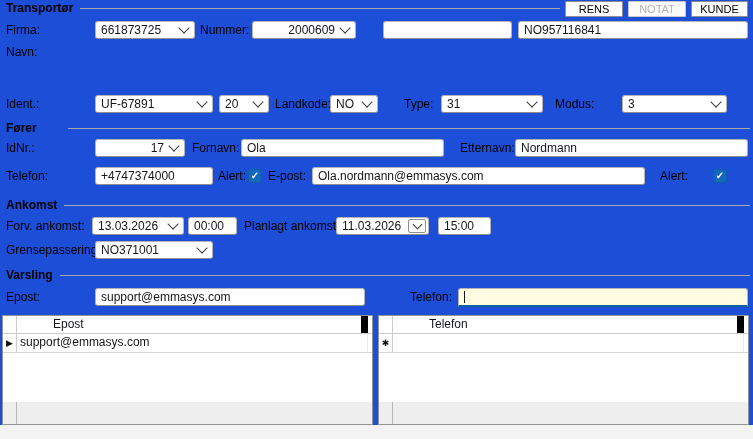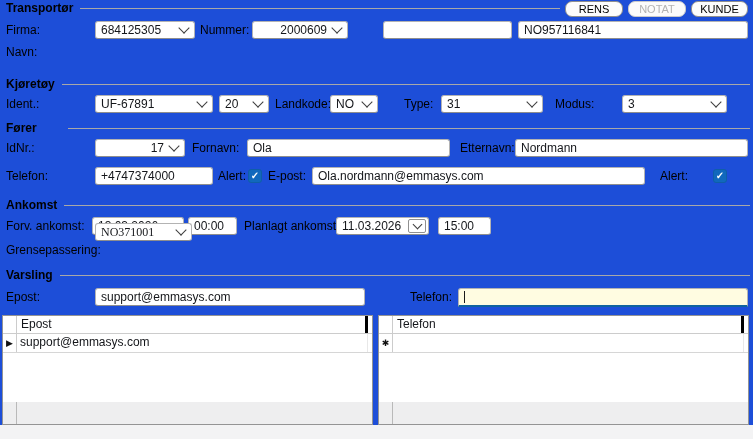--- a/index.html
+++ b/index.html
@@ -19,37 +19,37 @@
   .chev { width:7px; height:7px; border-left:1px solid #3d3d3d; border-bottom:1px solid #3d3d3d;
           transform:rotate(-45deg); margin-top:-4px; flex:none; }
   .chev.sm { width:6px; height:6px; margin-top:-3px; }
   .dd-btn { flex:none; width:18px; height:14px; box-sizing:border-box; border:1px solid #909090;
             border-radius:2px; background:#fff; display:flex; align-items:center; justify-content:center;
             margin-left:4px; }
   .tb { position:absolute; box-sizing:border-box; height:18px; background:#fff;
         border:1px solid #b3b3b3; border-bottom-color:#8e8e8e; border-radius:3px;
         padding:0 5px; font-family:"Liberation Sans", sans-serif; font-size:12px; color:#14161a; outline:none; }
   .btn { position:absolute; box-sizing:border-box; height:16px; background:#fcfcfc;
-         border:1px solid #8f8f8f; border-radius:7px; font-family:"Liberation Sans", sans-serif;
+         border:1px solid #8f8f8f; border-radius:1px; font-family:"Liberation Sans", sans-serif;
          font-size:11px; color:#000; text-align:center; line-height:13px; padding:0; cursor:default; }
   .btn.disabled { color:#b3b3b3; border-color:#c9c9c9; background:#fbfbfb; }
   .cb { position:absolute; width:14px; height:14px; box-sizing:border-box; background:#1168bd;
         border:1px solid #0f5ea8; border-radius:3px; display:flex; align-items:center; justify-content:center; }
   .cb .mark { color:#fff; font-size:10px; line-height:1; font-weight:bold; }
   .focusbox { position:absolute; box-sizing:border-box; height:19px; background:#fffce1;
               border:1px solid #b3b3b3; border-bottom:2px solid #10639f; border-radius:3px 3px 0 0;
               padding:0 5px; display:flex; align-items:center; }
   .caret { width:1px; height:12px; background:#1a1a1a; }
   .grid { position:absolute; box-sizing:border-box; border:1px solid #949494; background:#fff;
           display:flex; flex-direction:column; }
   .g-head { display:flex; height:17px; flex:none; border-bottom:1px solid #cccccc; }
   .g-sel { width:13px; flex:none; border-right:1px solid #cccccc; display:flex;
            align-items:center; justify-content:center; }
-  .g-headcell { flex:1; line-height:16px; padding-left:4px; border-right:3px solid #000000; margin-right:4px;
-                white-space:nowrap; overflow:hidden; }
+  .g-headcell { flex:1; line-height:16px; padding-left:4px; border-right:7px solid #000000; margin-right:4px;
+                white-space:nowrap; overflow:hidden;margin-left:32px; }
   .g-row { display:flex; height:18px; flex:none; border-bottom:1px solid #d6d6d6; }
   .g-cell { flex:1; line-height:17px; padding-left:3px; border-right:1px solid #e8e8e8; margin-right:4px;
             white-space:nowrap; overflow:hidden; }
   .g-marker { font-size:9px; color:#111; line-height:1; }
   .g-fill { flex:1; background:#fff; }
   .g-scroll { flex:none; height:22px; background:#eeeeef; display:flex; }
   .g-scroll-notch { width:13px; height:100%; border-right:1px solid #b9b9b9; }
   .bottom-strip { position:absolute; left:0; top:425px; width:753px; height:14px; background:#f3f3f4; }
 </style>
 </head>
@@ -61,37 +61,33 @@
     <span class="t">Transportør</span>
     <span class="line"></span>
   </div>
 
   <button class="btn" style="left:565px; top:1px; width:58px;">RENS</button>
   <button class="btn disabled" style="left:628px; top:1px; width:58px;">NOTAT</button>
   <button class="btn" style="left:691px; top:1px; width:57px;">KUNDE</button>
 
   <span class="lbl" style="left:6px; top:21px;">Firma:</span>
   <div class="box combo" style="left:95px; top:21px; width:100px;">
-    <span class="val">684125305</span>
+    <span class="val">661873725</span>
     <span class="chev"></span>
   </div>
   <span class="lbl" style="left:200px; top:21px;">Nummer:</span>
-  <div class="box combo right" style="left:252px; top:21px; width:96px;">
+  <div class="box combo right" style="left:252px; top:21px; width:104px;">
     <span class="val">2000609</span>
     <span class="chev"></span>
   </div>
   <input class="tb" style="left: 383px; top: 21px; width: 129px;" value="">
   <input class="tb" style="left: 518px; top: 21px; width: 230px;" value="NO957116841">
 
   <span class="lbl" style="left:6px; top:43px;">Navn:</span>
 
-  <div class="sec" style="left:6px; top:77px; width:744px;">
-    <span class="t">Kjøretøy</span>
-    <span class="line"></span>
-  </div>
 
   <span class="lbl" style="left:6px; top:95px;">Ident.:</span>
   <div class="box combo" style="left:95px; top:95px; width:118px;">
     <span class="val">UF-67891</span>
     <span class="chev"></span>
   </div>
   <div class="box combo" style="left:219px; top:95px; width:50px;">
     <span class="val">20</span>
     <span class="chev"></span>
   </div>
@@ -115,21 +111,21 @@
     <span class="t">Fører</span>
     <span class="line"></span>
   </div>
 
   <span class="lbl" style="left:6px; top:139px;">IdNr.:</span>
   <div class="box combo right" style="left:95px; top:139px; width:90px;">
     <span class="val">17</span>
     <span class="chev"></span>
   </div>
   <span class="lbl" style="left:192px; top:139px;">Fornavn:</span>
-  <input class="tb" style="left: 247px; top: 139px; width: 203px;" value="Ola">
+  <input class="tb" style="left: 241px; top: 139px; width: 203px;" value="Ola">
   <span class="lbl" style="left:460px; top:139px;">Etternavn:</span>
   <input class="tb" style="left: 515px; top: 139px; width: 233px;" value="Nordmann">
 
   <span class="lbl" style="left:6px; top:167px;">Telefon:</span>
   <input class="tb" style="left: 95px; top: 167px; width: 118px;" value="+4747374000">
   <span class="lbl" style="left:218px; top:167px;">Alert:</span>
   <span class="cb" style="left:248px; top:169px;">
     <span class="mark">✓</span>
   </span>
   <span class="lbl" style="left:268px; top:167px;">E-post:</span>
@@ -153,21 +149,21 @@
   <span class="lbl" style="left:244px; top:217px;">Planlagt ankomst:</span>
   <div class="box combo" style="left:336px; top:217px; width:93px; padding-right:2px;">
     <span class="val">11.03.2026</span>
     <span class="dd-btn">
       <span class="chev sm"></span>
     </span>
   </div>
   <input class="tb" style="left: 438px; top: 217px; width: 53px;" value="15:00">
 
   <span class="lbl" style="left:6px; top:241px;">Grensepassering:</span>
-  <div class="box combo" style="left:95px; top:223px; width:97px;font-family:Liberation Serif, serif;">
+  <div class="box combo" style="left:95px; top:241px; width:118px;">
     <span class="val">NO371001</span>
     <span class="chev"></span>
   </div>
 
   <div class="sec" style="left:6px; top:268px; width:744px;text-align:right;">
     <span class="t">Varsling</span>
     <span class="line"></span>
   </div>
 
   <span class="lbl" style="left:6px; top:288px;">Epost:</span>

